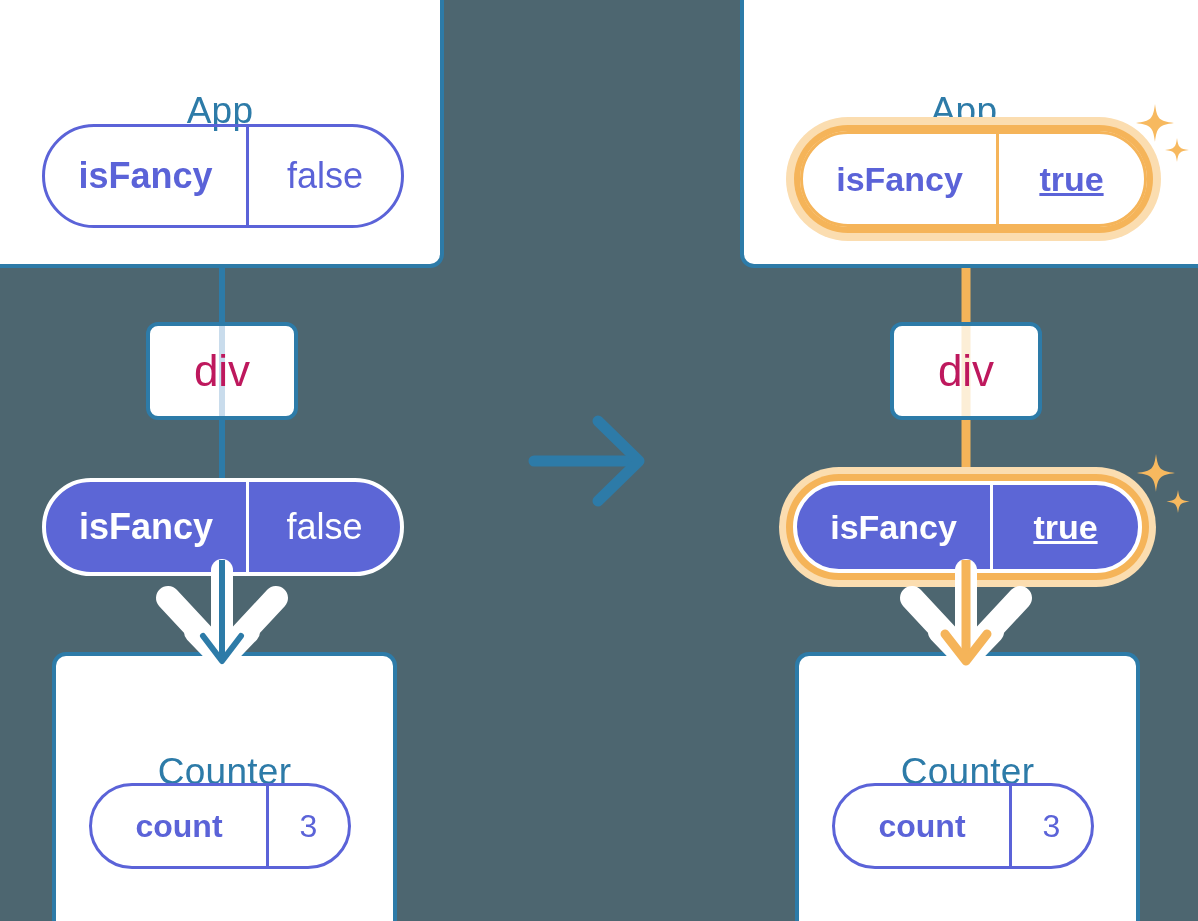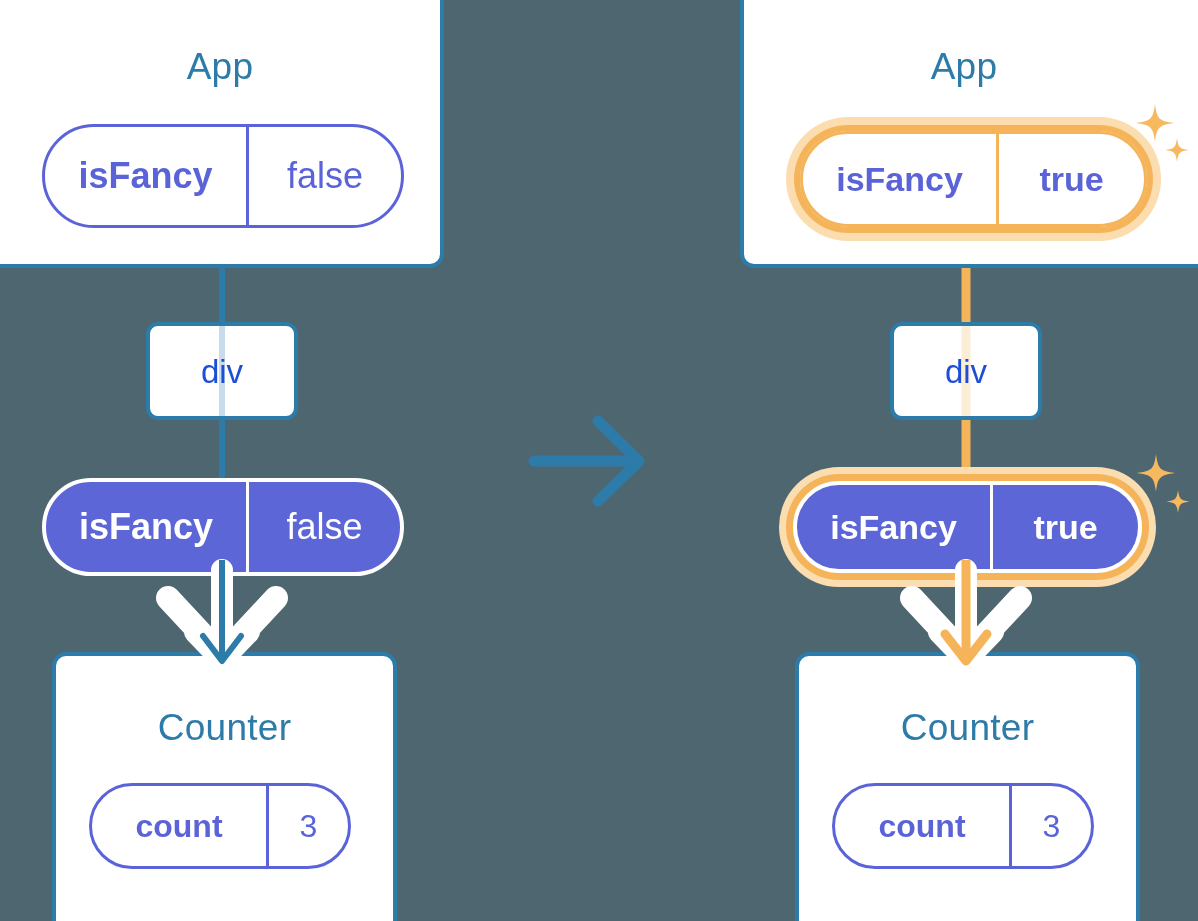--- a/index.html
+++ b/index.html
@@ -41,35 +41,36 @@
   .card-title {
     position: absolute;
     left: 0;
     right: 0;
     text-align: center;
     color: #2d7ba8;
     font-size: 37px;
     font-weight: 400;
     letter-spacing: 0.3px;
     line-height: 1;
+    margin-top: 44px;
   }
   .divbox {
     position: absolute;
     background: #ffffff;
     border: 4px solid #2d7ba8;
     border-radius: 12px;
     box-sizing: border-box;
     display: flex;
     align-items: center;
     justify-content: center;
     z-index: 2;
   }
   .divbox-label {
-    color: #1d4ed8;
-    font-size: 33px;
+    color: #be185d;
+    font-size: 44px;
     line-height: 1;
     position: relative;
     z-index: 1;
   }
 
   
   .pill {
     position: absolute;
     box-sizing: border-box;
     display: flex;
@@ -124,21 +125,21 @@
   .pill-hl-outline.pill-hl {
     box-shadow:
       0 0 0 6px #f5b459,
       0 0 0 14px #fbddb0;
   }
   .pill-filled.pill-hl {
     box-shadow:
       0 0 0 7px #f5b459,
       0 0 0 14px #fbddb0;
   }
-  .bold-val { font-weight: bold; }
+  .bold-val { font-weight: bold; text-decoration: underline; }
 
   
   .sparkle {
     position: absolute;
     z-index: 6;
     pointer-events: none;
   }
 </style>
 </head>
 <body style="background: rgb(77, 102, 112);">

